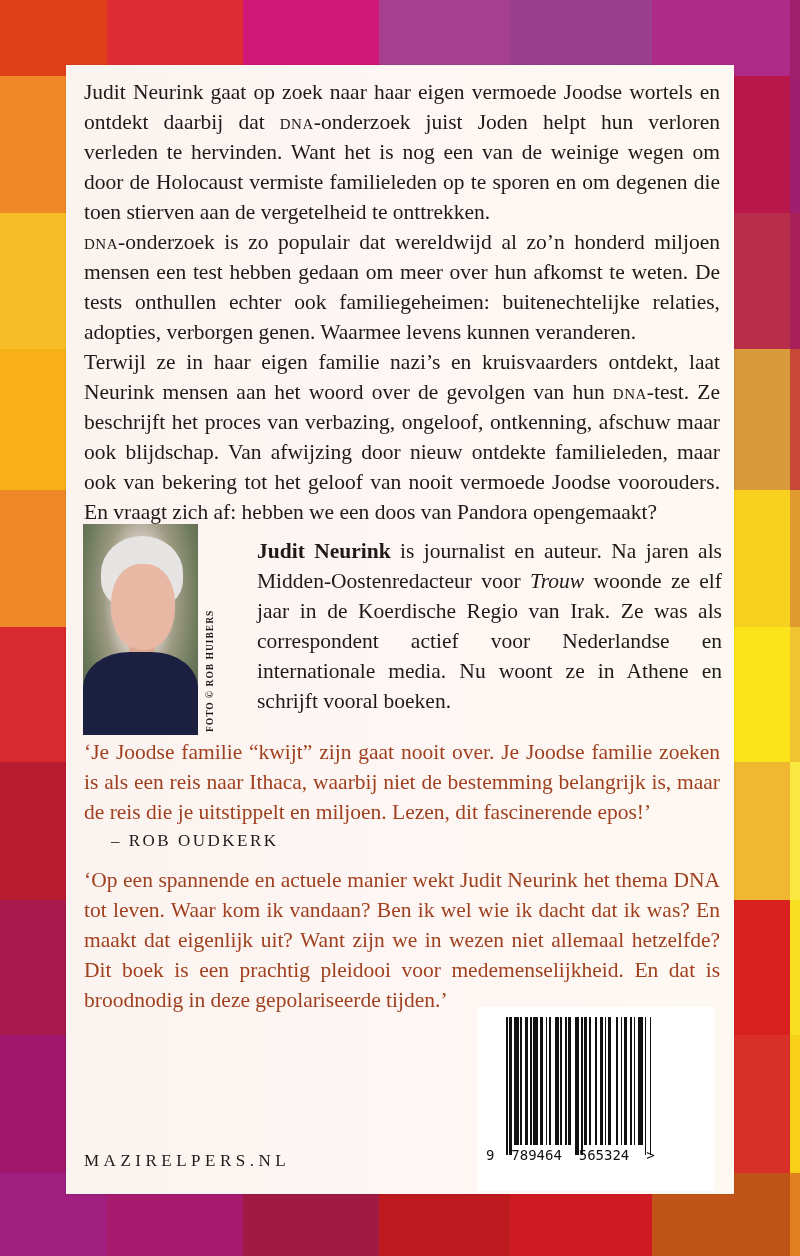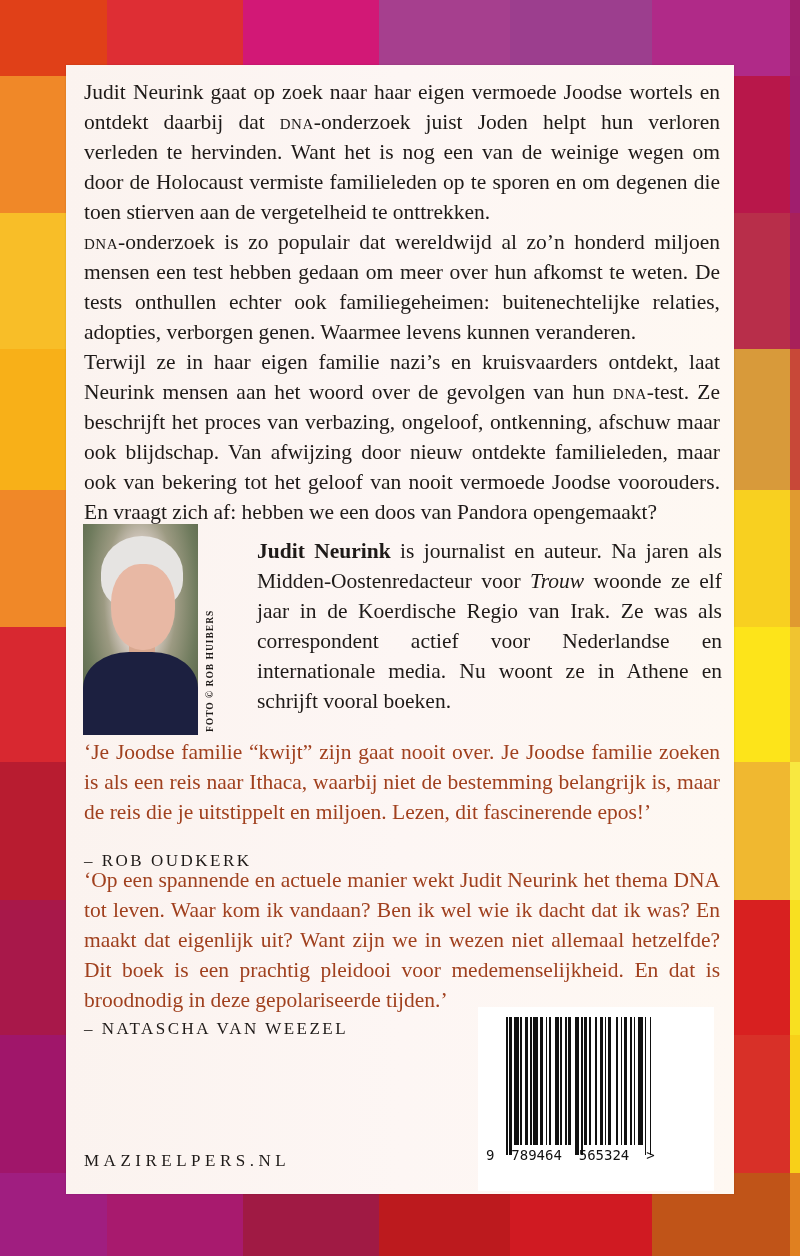--- a/index.html
+++ b/index.html
@@ -18,21 +18,21 @@
   .photo .face { position:absolute; left:28px; top:40px; width:64px; height:86px; border-radius:45% 45% 48% 48%; background:#e8b8a4; }
   .photo .coat { position:absolute; left:0px; top:128px; width:115px; height:90px; border-radius:40% 40% 0 0; background:#1c2040; }
   .photo .neck { position:absolute; left:46px; top:118px; width:26px; height:34px; background:#d8a890; border-radius:0 0 50% 50%; }
   .credit { position:absolute; left:136px; top:510px; width:16px; height:160px; }
   .credit span { position:absolute; left:-72px; top:72px; width:160px; transform:rotate(-90deg); font-size:9.5px; letter-spacing:1px; color:#1e1a18; white-space:nowrap; font-weight:bold; text-align:left; }
   .bio { position:absolute; left:191px; top:471px; width:465px; color:#1e1a18; font-size:21.5px; line-height:30px; text-align:justify; }
   .bio b { font-weight:bold; }
   .quote { position:absolute; left:18px; width:636px; color:#a0401e; font-size:21.5px; line-height:30px; text-align:justify; }
   .attrib { position:absolute; left:18px; color:#1e1a18; font-size:17px; letter-spacing:2.5px; }
   .q1 { top:672px; }
-  .a1 { top:786px; }
+  .a1 { top:766px;margin-left:27px; }
   .q2 { top:800px; width:636px; }
   .a2 { top:954px; }
   .barcode-box { position:absolute; left:412px; top:942px; width:236px; height:184px; background:#ffffff; }
   .bars { position:absolute; left:28px; top:10px; width:186px; height:136px; display:flex; align-items:flex-start; }
   .bar { background:#111; height:128px; }
   .bar.g { height:138px; }
   .isbn { position:absolute; left:8px; top:140px; width:224px; font-family:"DejaVu Sans Mono","Liberation Mono",monospace; font-size:14px; color:#111; white-space:pre; }
   .publisher { position:absolute; left:18px; top:1086px; font-size:17px; letter-spacing:4.5px; color:#1e1a18;text-align:right; }
 </style>
 </head>
@@ -127,21 +127,20 @@
   <div class="credit">
       <span>FOTO © ROB HUIBERS</span>
     </div>
 
   <div class="bio"><b>Judit Neurink</b><span> is journalist en auteur. Na jaren als Midden-Oostenredacteur voor </span><i>Trouw</i><span> woonde ze elf jaar in de Koerdische Regio van Irak. Ze was als correspondent actief voor Nederlandse en internationale media. Nu woont ze in Athene en schrijft vooral boeken.</span></div>
 
   <div class="quote q1">‘Je Joodse familie “kwijt” zijn gaat nooit over. Je Joodse familie zoeken is als een reis naar Ithaca, waarbij niet de bestemming belangrijk is, maar de reis die je uitstippelt en miljoen. Lezen, dit fascinerende epos!’</div>
   <div class="attrib a1">– ROB OUDKERK</div>
 
   <div class="quote q2"><span id="q2text">‘Op een spannende en actuele manier wekt Judit Neurink het thema DNA tot leven. Waar kom ik vandaan? Ben ik wel wie ik dacht dat ik was? En maakt dat eigenlijk uit? Want zijn we in wezen niet allemaal hetzelfde? Dit boek is een prachtig pleidooi voor medemenselijkheid. En dat is broodnodig in deze gepolariseerde tijden.’</span></div>
-  <div class="attrib a2">– NATASCHA VAN WEEZEL</div>
 
   <div class="barcode-box">
     <div class="bars" id="bars">
         <div class="bar g" style="width: 1.6px; flex: 0 0 auto;"></div>
         <div style="width: 1.6px; flex: 0 0 auto;"></div>
         <div class="bar g" style="width: 3.2px; flex: 0 0 auto;"></div>
         <div style="width: 1.6px; flex: 0 0 auto;"></div>
         <div class="bar" style="width: 4.8px; flex: 0 0 auto;"></div>
         <div style="width: 1.6px; flex: 0 0 auto;"></div>
         <div class="bar" style="width: 1.6px; flex: 0 0 auto;"></div>

